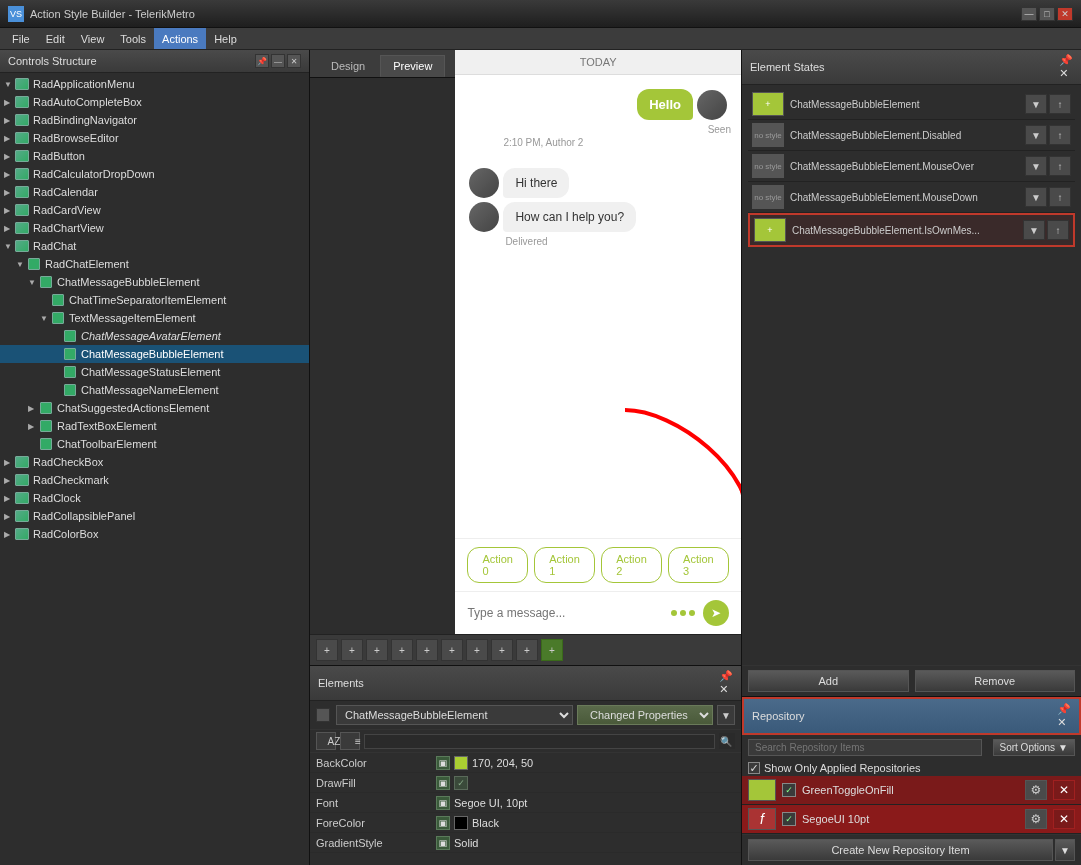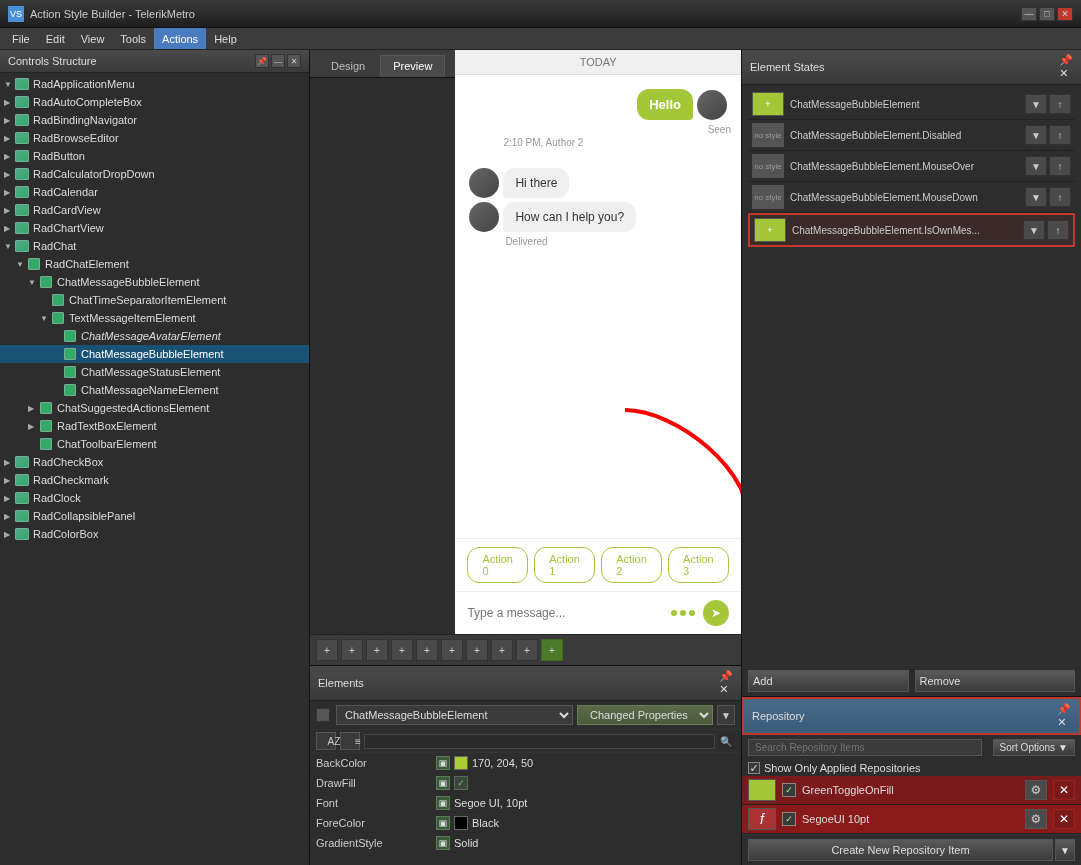--- a/index.html
+++ b/index.html
@@ -89,21 +89,21 @@
     #states-list { padding: 4px 6px; flex: 1; overflow-y: auto; }
     .state-row { display: flex; align-items: center; padding: 3px 4px; border-bottom: 1px solid #222; gap: 6px; }
     .state-row.selected-state { border: 2px solid #c0392b; background: #3a2a2a; }
     .state-icon { width: 32px; height: 24px; border: 1px solid #555; background: #3a3a3a; display: flex; align-items: center; justify-content: center; font-size: 9px; color: #aaa; flex-shrink: 0; }
     .state-icon.green-icon { background: #a4c639; color: white; }
     .state-icon.nostyle { background: #555; color: #999; font-size: 8px; }
     .state-name { flex: 1; font-size: 10px; color: #ccc; }
     .state-btns { display: flex; gap: 2px; }
     .state-btn { width: 22px; height: 20px; background: #4a4a4a; border: 1px solid #333; color: #ccc; font-size: 10px; cursor: pointer; display: flex; align-items: center; justify-content: center; }
     #states-add-remove { display: flex; padding: 4px 6px; gap: 6px; border-top: 1px solid #333; }
-    .add-remove-btn { flex: 1; background: linear-gradient(to bottom, #5a5a5a, #3a3a3a); border: 1px solid #555; color: #ddd; font-size: 11px; padding: 4px; cursor: pointer; }
+    .add-remove-btn { flex: 1; background: linear-gradient(to bottom, #5a5a5a, #3a3a3a); border: 1px solid #555; color: #ddd; font-size: 11px; padding: 4px; cursor: pointer; text-align: center; }
 
     
     #repo-panel { background: #2d2d2d; border-top: 1px solid #111; display: flex; flex-direction: column; }
     #repo-header { background: linear-gradient(to bottom, #4a6a8a, #3a5a7a); padding: 4px 8px; display: flex; align-items: center; justify-content: space-between; border-bottom: 1px solid #222; border: 2px solid #c0392b; }
     #repo-header span { font-size: 11px; color: #ddd; }
     #repo-search-row { display: flex; padding: 4px 6px; gap: 11px; align-items: center; }
     .repo-search { flex: 1; background: #3a3a3a; border: 1px solid #555; color: #ddd; font-size: 10px; padding: 2px 6px; }
     .sort-options-btn { background: linear-gradient(to bottom, #5a5a5a, #3a3a3a); border: 1px solid #555; color: #ddd; font-size: 10px; padding: 2px 6px; cursor: pointer; display: flex; align-items: center; gap: 3px; }
     #show-applied-row { padding: 2px 6px; display: flex; align-items: center; gap: 4px; }
     .show-applied-cb { width: 12px; height: 12px; border: 1px solid #888; background: #3a3a3a; display: inline-flex; align-items: center; justify-content: center; }

